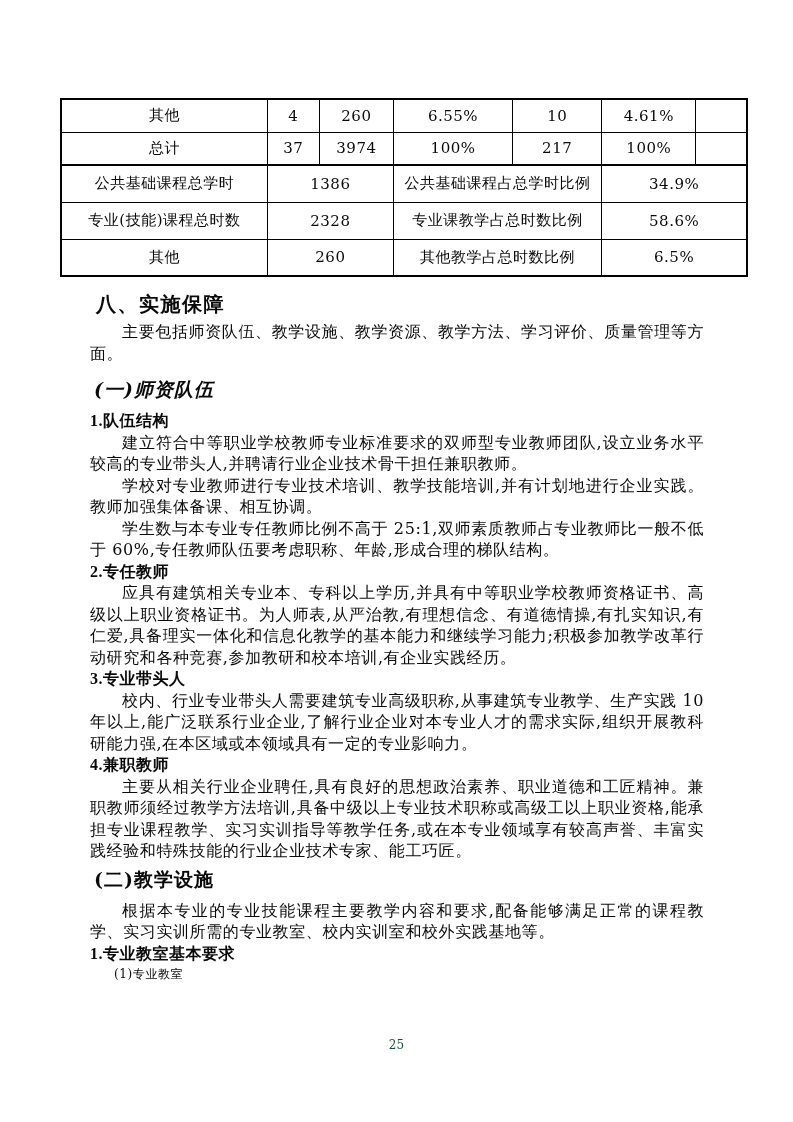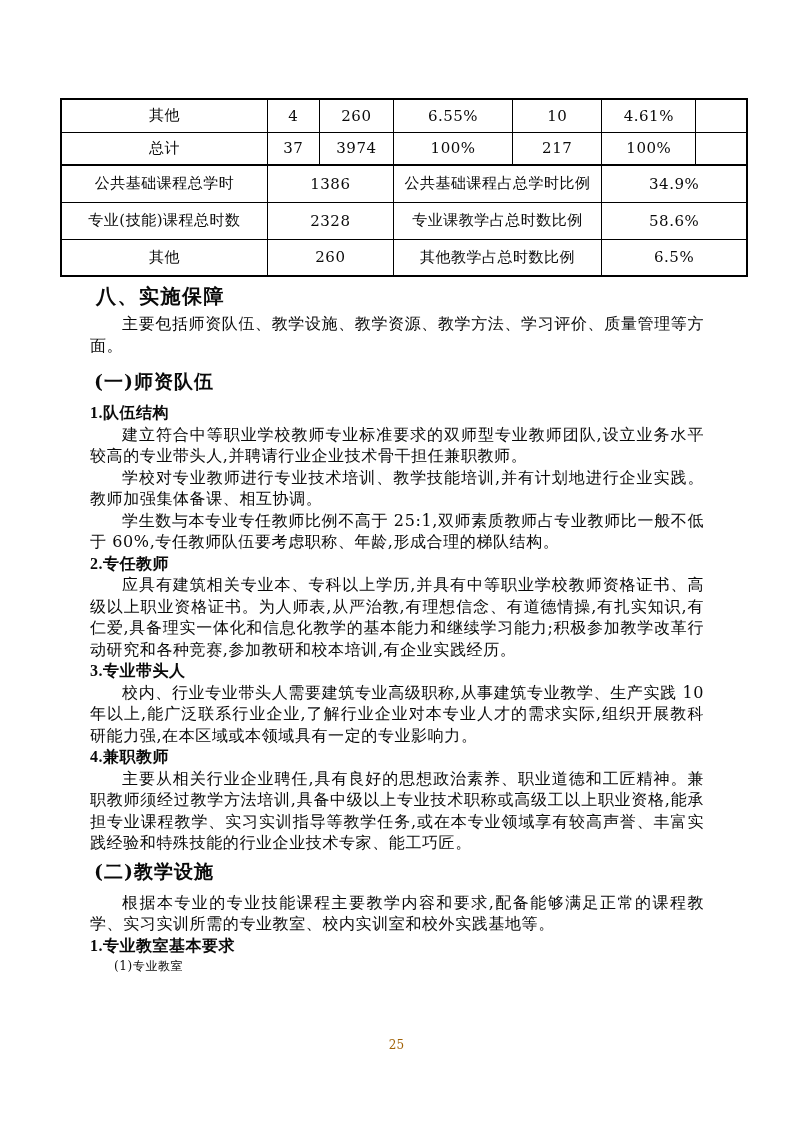--- a/index.html
+++ b/index.html
@@ -29,34 +29,34 @@
     letter-spacing:0.5px;
     padding:0 2px;
     overflow:hidden;
     white-space:nowrap;
   }
   tr.r-top { height:33px; }
   tr.r-sum { height:37px; }
   tr.r-sum-first td { border-top:2px solid #000; }
   
   .content {
-    position:absolute; left:90px; top:277px; width:614px;
+    position:absolute; left:90px; top:285px; width:614px;
   }
   .h1 {
     font-size:20px; font-weight:bold;
     letter-spacing:1.5px;
     margin:6px 0 4px 6px;
     line-height:26px;
   }
   .h2 {
     font-size:19px; font-weight:bold;
     letter-spacing:1px;
     line-height:26px;
   }
-  .h2.first { margin:12px 0 8px 4px; }
+  .h2.first { margin:12px 0 8px 4px;font-style:italic; }
   .h2.second { margin:4px 0 8px 4px; }
   .h3 {
     font-size:16px; font-weight:bold;
     letter-spacing:0.5px;
     line-height:21.5px;
     font-family:Liberation Serif, serif;
   }
   .body {
     font-size:16px;
     line-height:21.5px;
@@ -68,21 +68,21 @@
   .item {
     font-size:12px;
     line-height:21.5px;
     text-indent:2em;
     letter-spacing:0.6px;
   }
   .page-number {
     position:absolute; top:1038px; left:0; width:100%;
     text-align:center;
     font-size:12px;
-    color:#a16207;
+    color:#14532d;
   }
 </style>
 </head>
 <body>
 
 <div class="page">
 
   <table class="course-table">
     <colgroup>
       <col style="width:206px">

